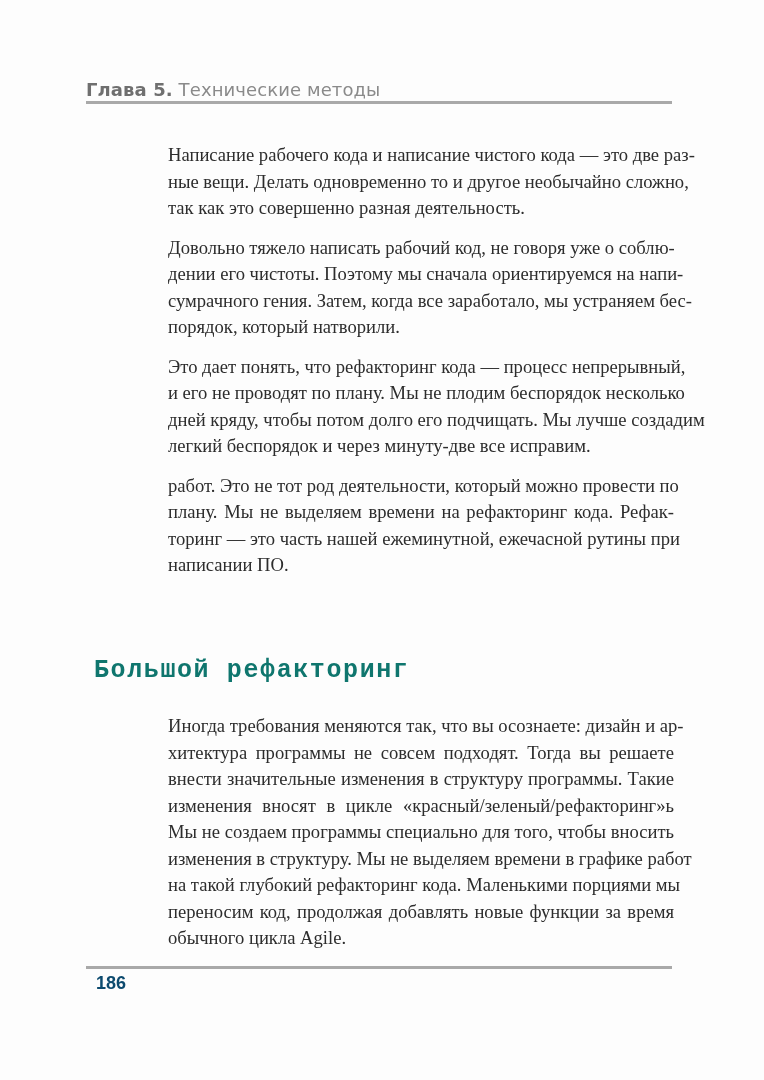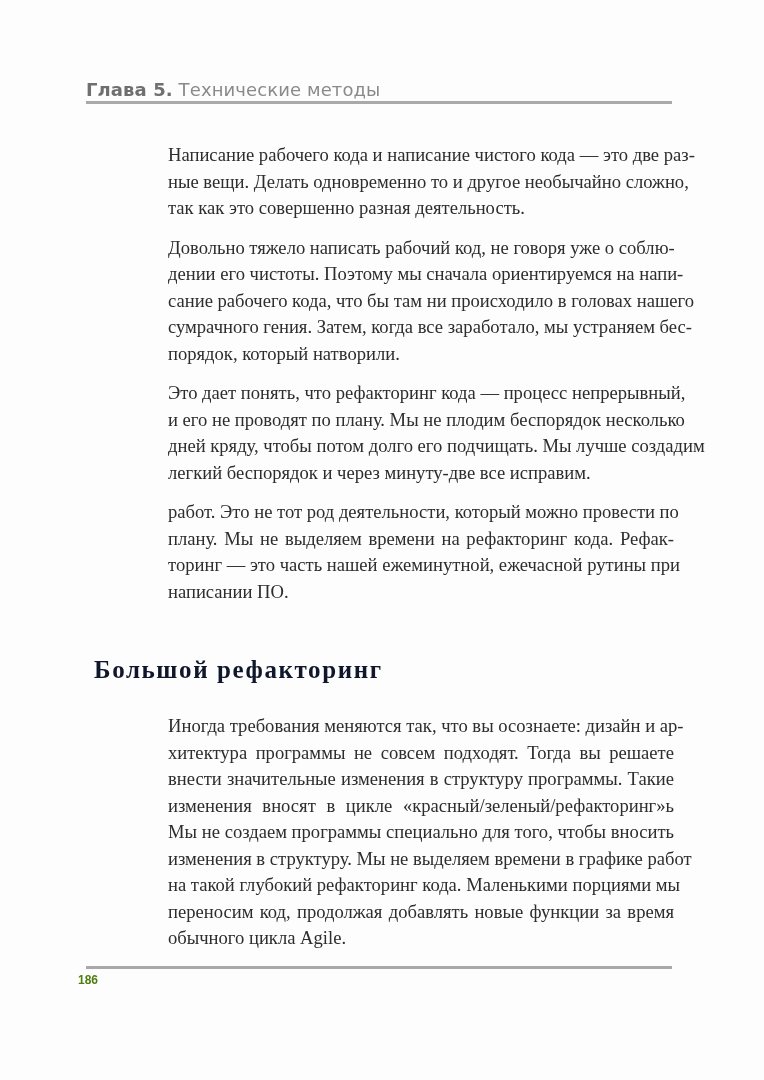--- a/index.html
+++ b/index.html
@@ -58,56 +58,55 @@
       text-align-last: justify;
       margin-left: 25px;
     }
     .line.last {
       text-align-last: left;
     }
     .section-heading {
       position: absolute;
       left: 94px;
       top: 656px;
-      font-family: Liberation Serif, serif;
+      font-family: Liberation Mono, monospace;
       font-weight: bold;
       font-size: 25px;
       letter-spacing: 1.6px;
-      color: #0f172a;
+      color: #0f766e;
       white-space: nowrap;
     }
     .page-number {
       position: absolute;
-      left: 78px;
+      left: 96px;
       top: 973px;
       font-family: "Liberation Sans", "DejaVu Sans", sans-serif;
       font-weight: bold;
-      font-size: 12px;
-      color: #4d7c0f;
+      font-size: 18px;
+      color: #0c4a6e;
     }
   </style>
 </head>
 <body>
 
 <div class="running-header">
   <span class="chapter-num">Глава 5.</span>
   <span>Технические методы</span>
 </div>
 <div class="rule top"></div>
 
 <div class="body-text" style="top:142px;">
   <div class="para">
     <span class="line">Написание рабочего кода и написание чистого кода — это две раз-</span>
     <span class="line">ные вещи. Делать одновременно то и другое необычайно сложно,</span>
     <span class="line last">так как это совершенно разная деятельность.</span>
   </div>
   <div class="para">
     <span class="line">Довольно тяжело написать рабочий код, не говоря уже о соблю-</span>
     <span class="line">дении его чистоты. Поэтому мы сначала ориентируемся на напи-</span>
-    <span class="line">сание рабочего кода, что бы там ни происходило в головах нашего</span>
     <span class="line">сумрачного гения. Затем, когда все заработало, мы устраняем бес-</span>
     <span class="line last">порядок, который натворили.</span>
   </div>
   <div class="para">
     <span class="line">Это дает понять, что рефакторинг кода — процесс непрерывный,</span>
     <span class="line">и его не проводят по плану. Мы не плодим беспорядок несколько</span>
     <span class="line">дней кряду, чтобы потом долго его подчищать. Мы лучше создадим</span>
     <span class="line last">легкий беспорядок и через минуту-две все исправим.</span>
   </div>
   <div class="para">

